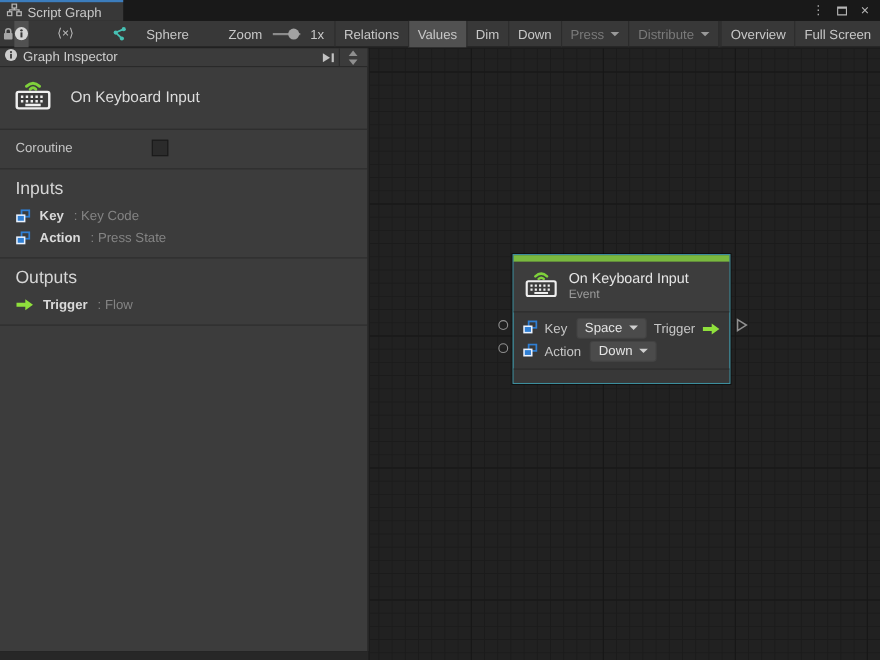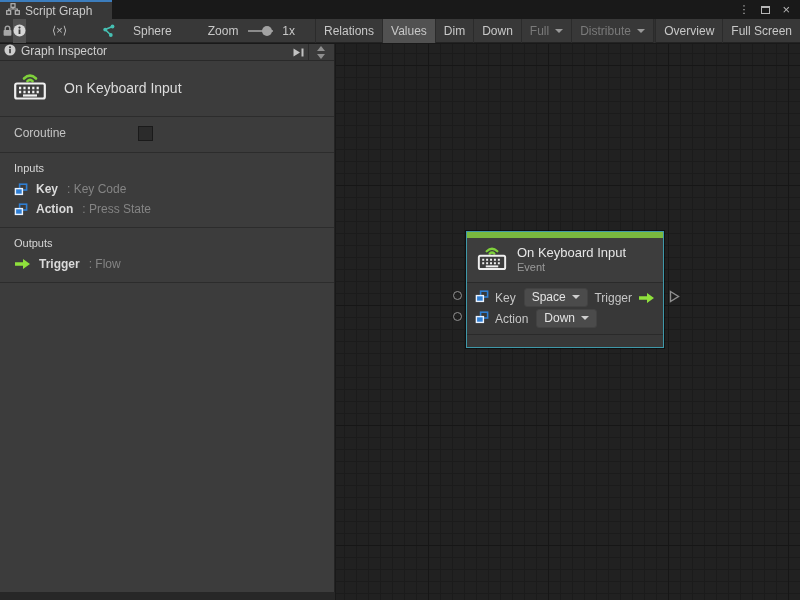--- a/index.html
+++ b/index.html
@@ -23,21 +23,21 @@
   .ticon { display:flex; align-items:center; justify-content:center; height:24px; }
   .tbtn-icon { width:24px; }
   .tbtn-icon.selected { background:#515151; }
   .lock-wrap { width:20px; margin-left:2px; }
   .code-glyph { margin-left:26px; width:40px; text-align:center; color:#bdbdbd; font-size:11px; }
   .sphere-wrap { margin-left:34px; display:flex; align-items:center; gap:18px; }
   .zoom-label { margin-left:36px; }
   .slider { position:relative; width:90px; height:2px; background:#8b8b8b; margin:0 9px 0 10px; }
   .slider .handle { position:absolute; right:1px; top:-4px; width:10px; height:10px;
                     border-radius:50%; background:#a2a2a2; }
-  .zoom-value { margin-right:20px; }
+  .zoom-value { margin-right:9px; }
   .tbtn { height:24px; display:flex; align-items:center; padding:0 8px;
           border-left:1px solid #2b2b2b; white-space:nowrap; }
   .tbtn.selected { background:#515151; }
   .tbtn.disabled { color:#7a7a7a; }
   .caret { width:0; height:0; border:4px solid transparent; border-top-color:#999;
            margin-left:6px; transform:translateY(2px); }
   .group-gap { width:6px; height:24px; background:#313131; border-left:1px solid #2b2b2b; }
 
   
   .inspector { position:absolute; left:0; top:44px; width:335px; height:548px;
@@ -52,21 +52,21 @@
 
   .unit { display:flex; align-items:center; gap:16px; padding:9px 12px 11px 12px;
           border-bottom:1px solid #2c2c2c; }
   .unit-title { font-size:14px; color:#dcdcdc; }
 
   .coroutine-row { display:flex; padding:9px 14px 11px 14px;
                    border-bottom:1px solid #2c2c2c; font-size:12px; }
   .coroutine-label { width:124px; color:#c4c4c4; }
   .checkbox { width:15px; height:15px; background:#2b2b2b; border:1px solid #1a1a1a; }
 
-  .section-h { padding:9px 14px 5px 14px; font-size:11px; color:#d6d6d6; }
+  .section-h { padding:9px 14px 5px 14px; font-size:16px; color:#d6d6d6; }
   .port-row { display:flex; align-items:center; gap:8px; padding:3px 14px; font-size:12px; }
   .port-name { font-weight:bold; color:#dadada; }
   .port-type { color:#848484; margin-left:1px; }
   .sect-end { border-bottom:1px solid #2c2c2c; height:9px; }
   .insp-bottom { position:absolute; left:0; top:592px; width:335px; height:8px; background:#272727; }
 
   
   .canvas { position:absolute; left:336px; top:44px; width:464px; height:556px;
             background-color:#212121;
             background-image:
@@ -156,21 +156,21 @@
   <span class="tbtn selected">
     <span>Values</span>
     </span>
   <span class="tbtn">
     <span>Dim</span>
     </span>
   <span class="tbtn">
     <span>Down</span>
     </span>
   <span class="tbtn disabled">
-    <span>Full</span>
+    <span>Press</span>
     <span class="caret"></span>
     </span>
   <span class="tbtn disabled">
     <span>Distribute</span>
     <span class="caret"></span>
     </span>
   <span class="group-gap"></span>
   <span class="tbtn">
     <span>Overview</span>
     </span>

